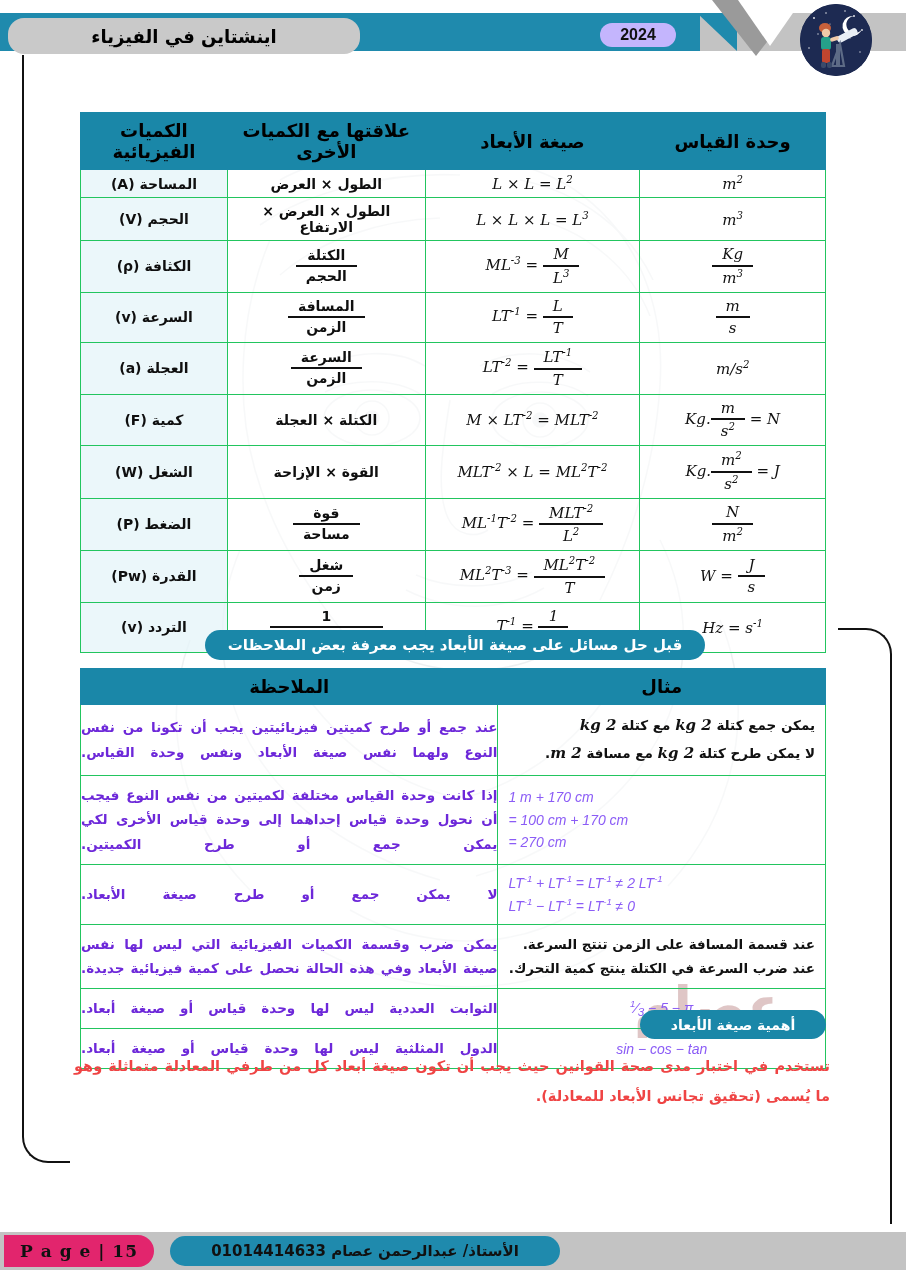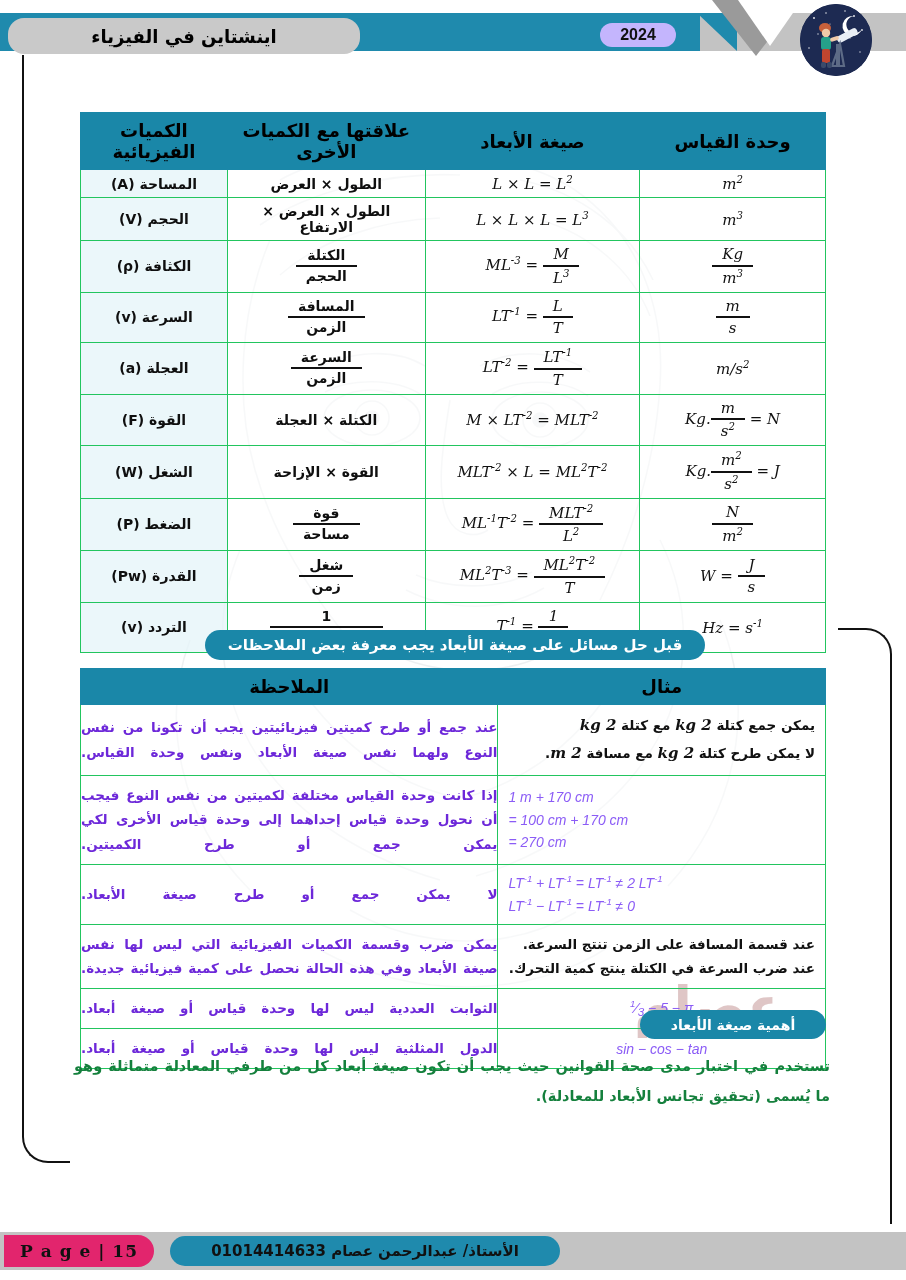--- a/index.html
+++ b/index.html
@@ -125,21 +125,21 @@
     position:absolute;background:#1a87a8;color:#ffffff;border-radius:20px;
     display:flex;align-items:center;justify-content:center;z-index:4;
     font-size:15px;font-weight:bold;letter-spacing:.3px;
   }
   #banner-notes{left:205px;top:630px;width:500px;height:30px;}
   #banner-importance{left:640px;top:1010px;width:186px;height:29px;font-size:14px;}
 
   
   .importance-p{
     position:absolute;left:74px;top:1052px;width:756px;z-index:4;
-    font-size:14.5px;font-weight:bold;color:#15803d;line-height:2.05;
+    font-size:14.5px;font-weight:bold;color:#ef4444;line-height:2.05;
     text-align:justify;text-align-last:right;
   }
 
   
   .footer{position:absolute;left:0;top:1232px;width:906px;height:48px;z-index:6;}
   .ftr-gray{position:absolute;left:0;top:0;width:906px;height:38px;background:#c3c3c3;}
   .ftr-page{
     position:absolute;left:4px;top:3px;width:150px;height:32px;background:#e2256d;
     border-radius:0 17px 17px 0;display:flex;align-items:center;justify-content:center;
   }
@@ -287,21 +287,21 @@
         <tr>
           <td class="math"><span class="eq">m/s<sup>2</sup></span></td>
           <td class="math"><span class="frac frac-m"><span class="num">LT<sup>-1</sup></span><span class="den">T</span></span><span class="eq"> = LT<sup>-2</sup></span></td>
           <td class="ar"><span class="frac frac-ar"><span class="num">السرعة</span><span class="den">الزمن</span></span></td>
           <td class="ar name">العجلة (a)</td>
         </tr>
         <tr>
           <td class="math"><span class="eq">Kg.</span><span class="frac frac-m"><span class="num">m</span><span class="den">s<sup>2</sup></span></span><span class="eq"> = N</span></td>
           <td class="math"><span class="eq">M × LT<sup>-2</sup> = MLT<sup>-2</sup></span></td>
           <td class="ar">الكتلة × العجلة</td>
-          <td class="ar name">القوة (F)</td>
+          <td class="ar name">كمية (F)</td>
         </tr>
         <tr>
           <td class="math"><span class="eq">Kg.</span><span class="frac frac-m"><span class="num">m<sup>2</sup></span><span class="den">s<sup>2</sup></span></span><span class="eq"> = J</span></td>
           <td class="math"><span class="eq">MLT<sup>-2</sup> × L = ML<sup>2</sup>T<sup>-2</sup></span></td>
           <td class="ar">القوة × الإزاحة</td>
           <td class="ar name">الشغل (W)</td>
         </tr>
         <tr>
           <td class="math"><span class="frac frac-m"><span class="num">N</span><span class="den">m<sup>2</sup></span></span></td>
           <td class="math"><span class="frac frac-m"><span class="num">MLT<sup>-2</sup></span><span class="den">L<sup>2</sup></span></span><span class="eq"> = ML<sup>-1</sup>T<sup>-2</sup></span></td>

